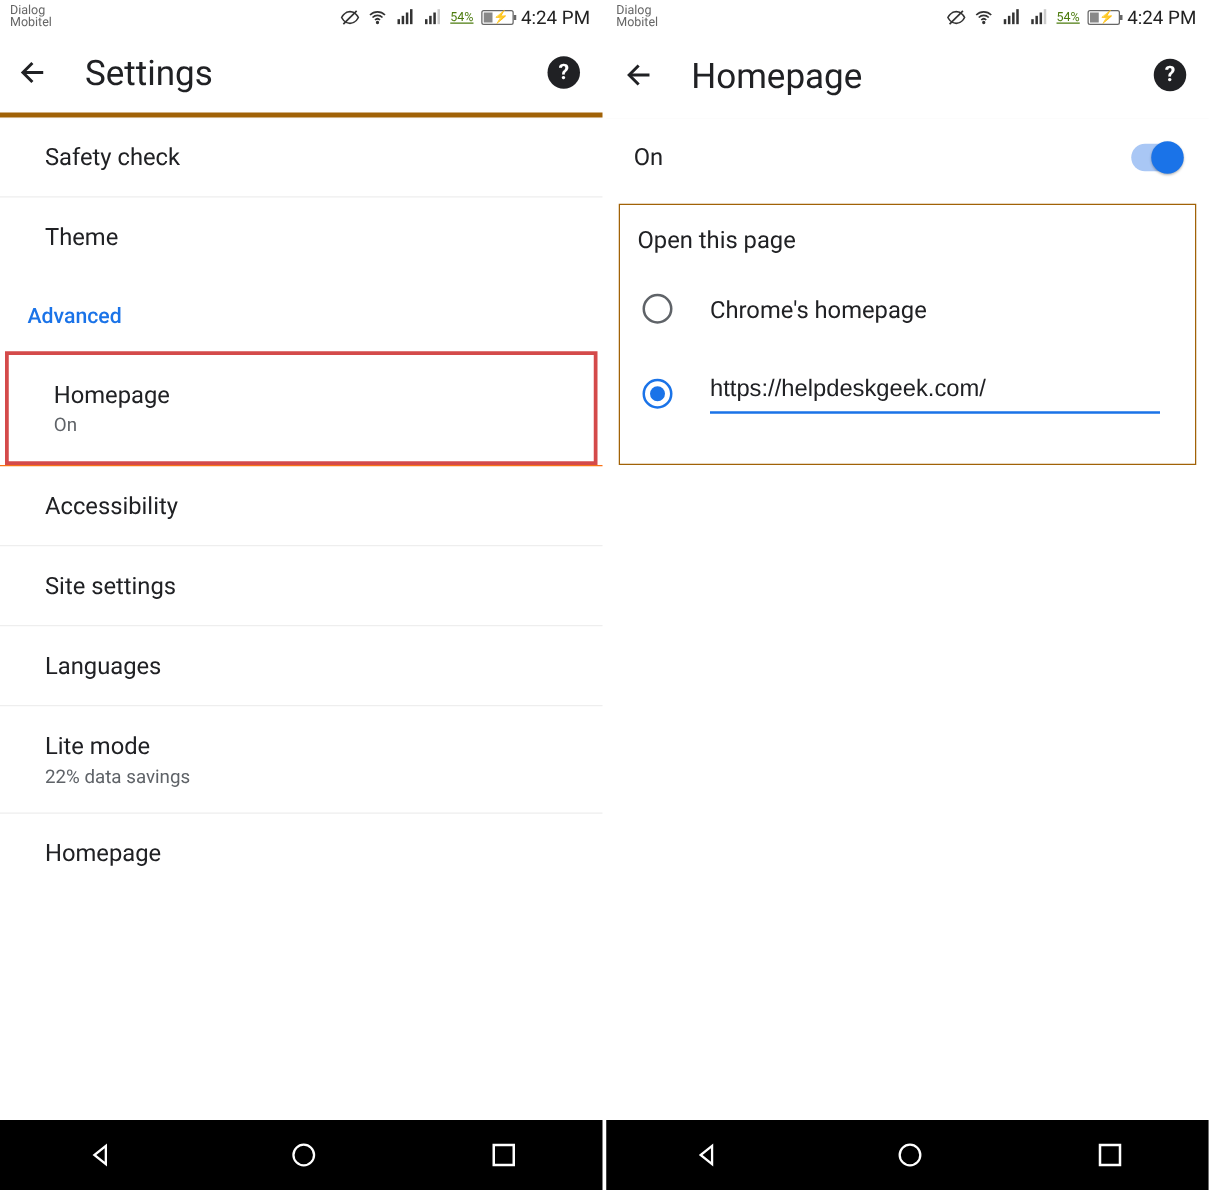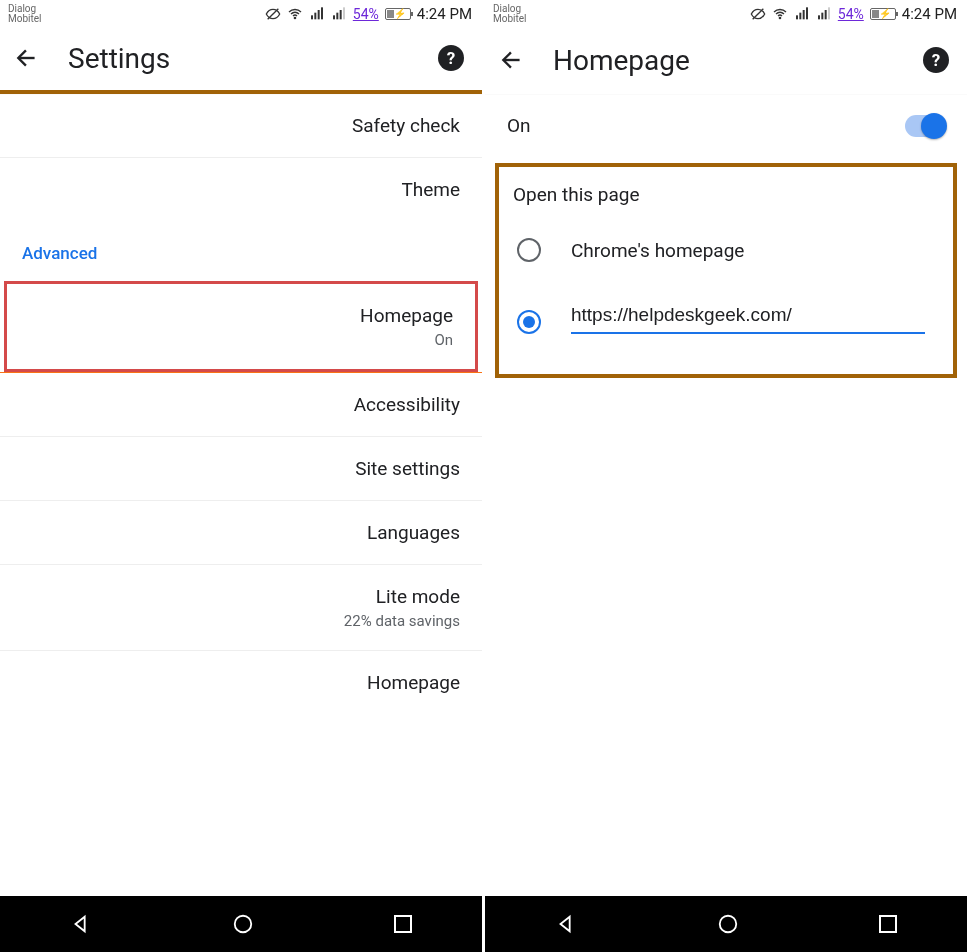--- a/index.html
+++ b/index.html
@@ -36,21 +36,21 @@
     }
     .status-right {
       margin-left: auto;
       display: flex;
       align-items: center;
       gap: 6px;
       color: #333;
       font-size: 14px;
     }
     .status-right .time { font-size: 15px; color:#222; }
-    .status-right .pct { font-size: 14px; color:#6d28d9;text-decoration:underline; }
+    .status-right .pct { font-size: 10px; color:#4d7c0f;text-decoration:underline; }
     .icon-svg { width: 16px; height: 16px; }
     .bat { width: 26px; height: 12px; border:1px solid #666; border-radius:2px; position:relative; }
     .bat::after { content:""; position:absolute; right:-3px; top:3px; width:2px; height:4px; background:#666; }
     .bat-fill { position:absolute; left:1px; top:1px; bottom:1px; width:30%; background:#888; }
     .bat-bolt { position:absolute; left:9px; top:-1px; font-size:10px; color:#333; }
 
     .app-bar {
       height: 68px;
       display: flex;
       align-items: center;
@@ -68,25 +68,24 @@
     .help-icon {
       margin-left: auto;
       width: 26px; height:26px;
       border-radius: 50%;
       background: #202124;
       color:#fff;
       display:flex; align-items:center; justify-content:center;
       font-size:17px; font-weight:700;
     }
     .list-item {
-      padding: 20px 22px;
+      padding: 20px 36px;
       border-bottom: 1px solid #eee;
       color: #202124;
       font-size: 19px;
-      text-align: right;
     }
     .list-item.noborder { border-bottom: none; }
     .section-label {
       padding: 22px 22px 18px;
       color: #1a73e8;
       font-size: 17px;
       font-weight: 500;
     }
     .item-sub {
       font-size: 15px;
@@ -109,26 +108,26 @@
       margin-left:auto; width:40px; height:22px;
       background:#a9c7f5; border-radius:12px; position:relative;
     }
     .toggle .knob {
       position:absolute; right:-2px; top:-2px;
       width:26px; height:26px; border-radius:50%;
       background:#1a73e8; box-shadow:0 1px 2px rgba(0,0,0,.3);
     }
     .open-section {
       margin: 6px 10px 0;
-      border: 4px solid #a16207;
+      border: 1px solid #a16207;
       padding: 14px 10px 26px;
     }
     .open-title { font-size:19px; color:#202124; padding: 2px 4px 18px; }
     .radio-row {
-      display:flex; align-items:flex-end;
+      display:flex; align-items:center;
       padding: 14px 8px;
       gap: 30px;
       font-size: 19px;
       color:#202124;
     }
     .radio {
       width:24px; height:24px; border-radius:50%;
       border:2px solid #5f6368; flex-shrink:0;
     }
     .radio.selected { border-color:#1a73e8; position:relative; }

